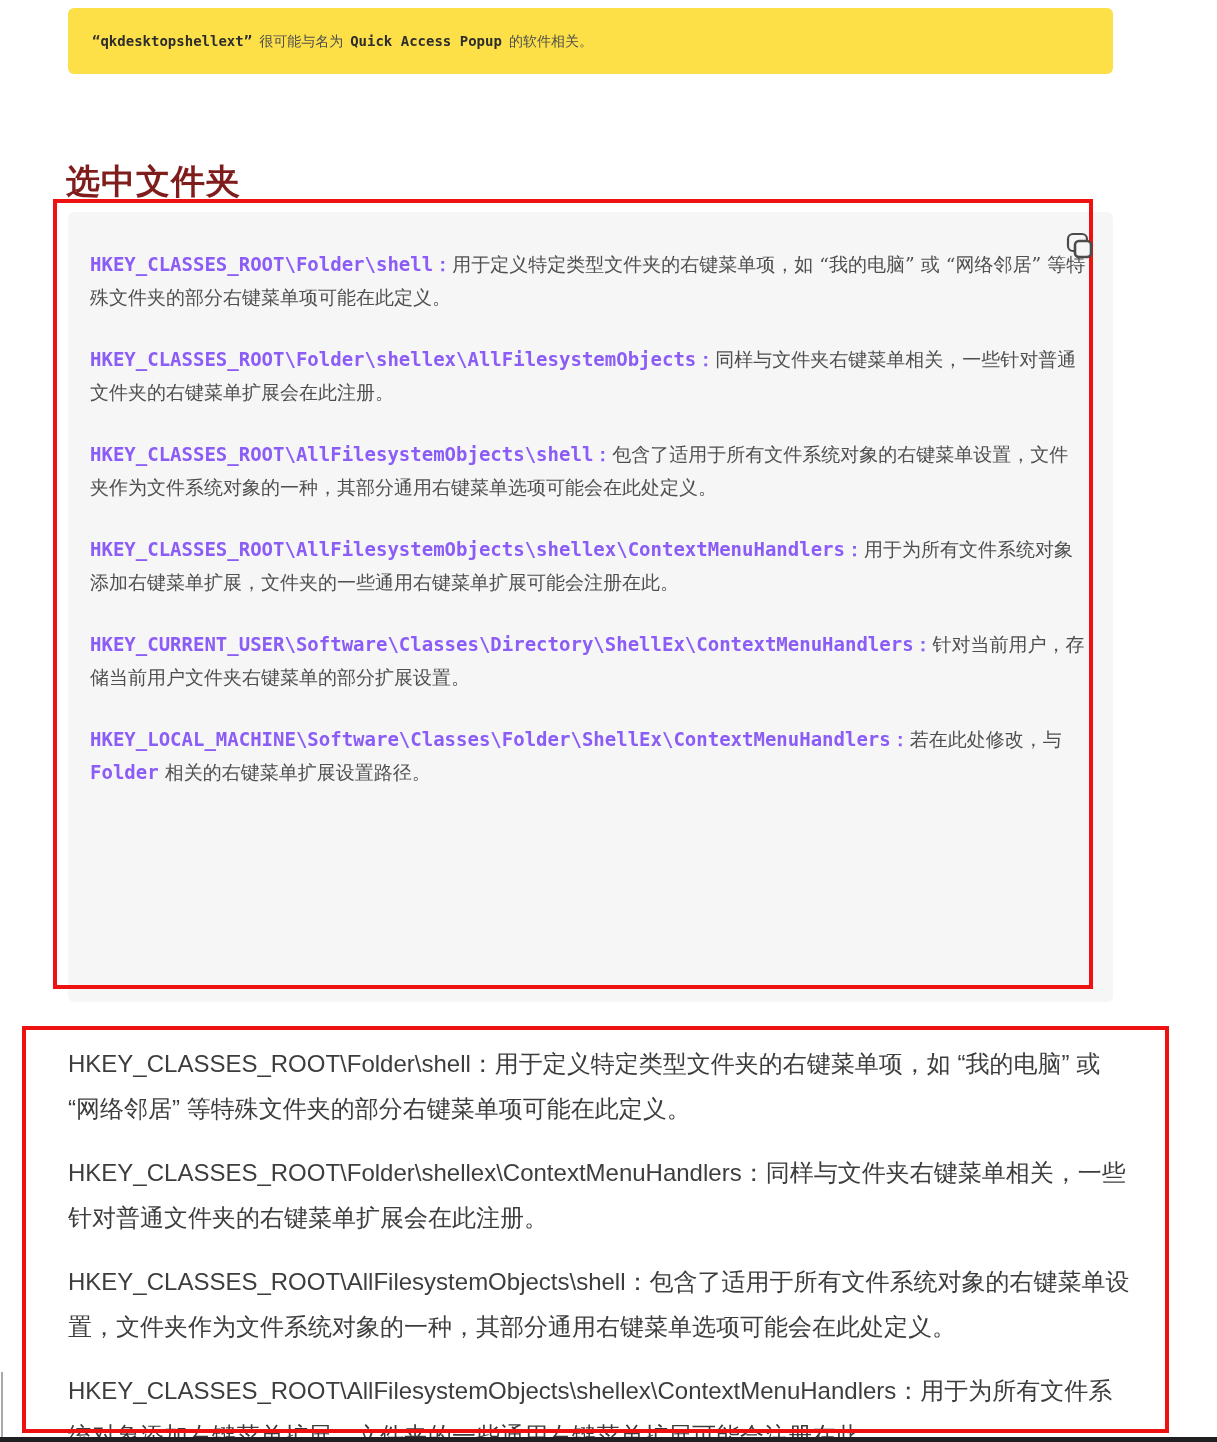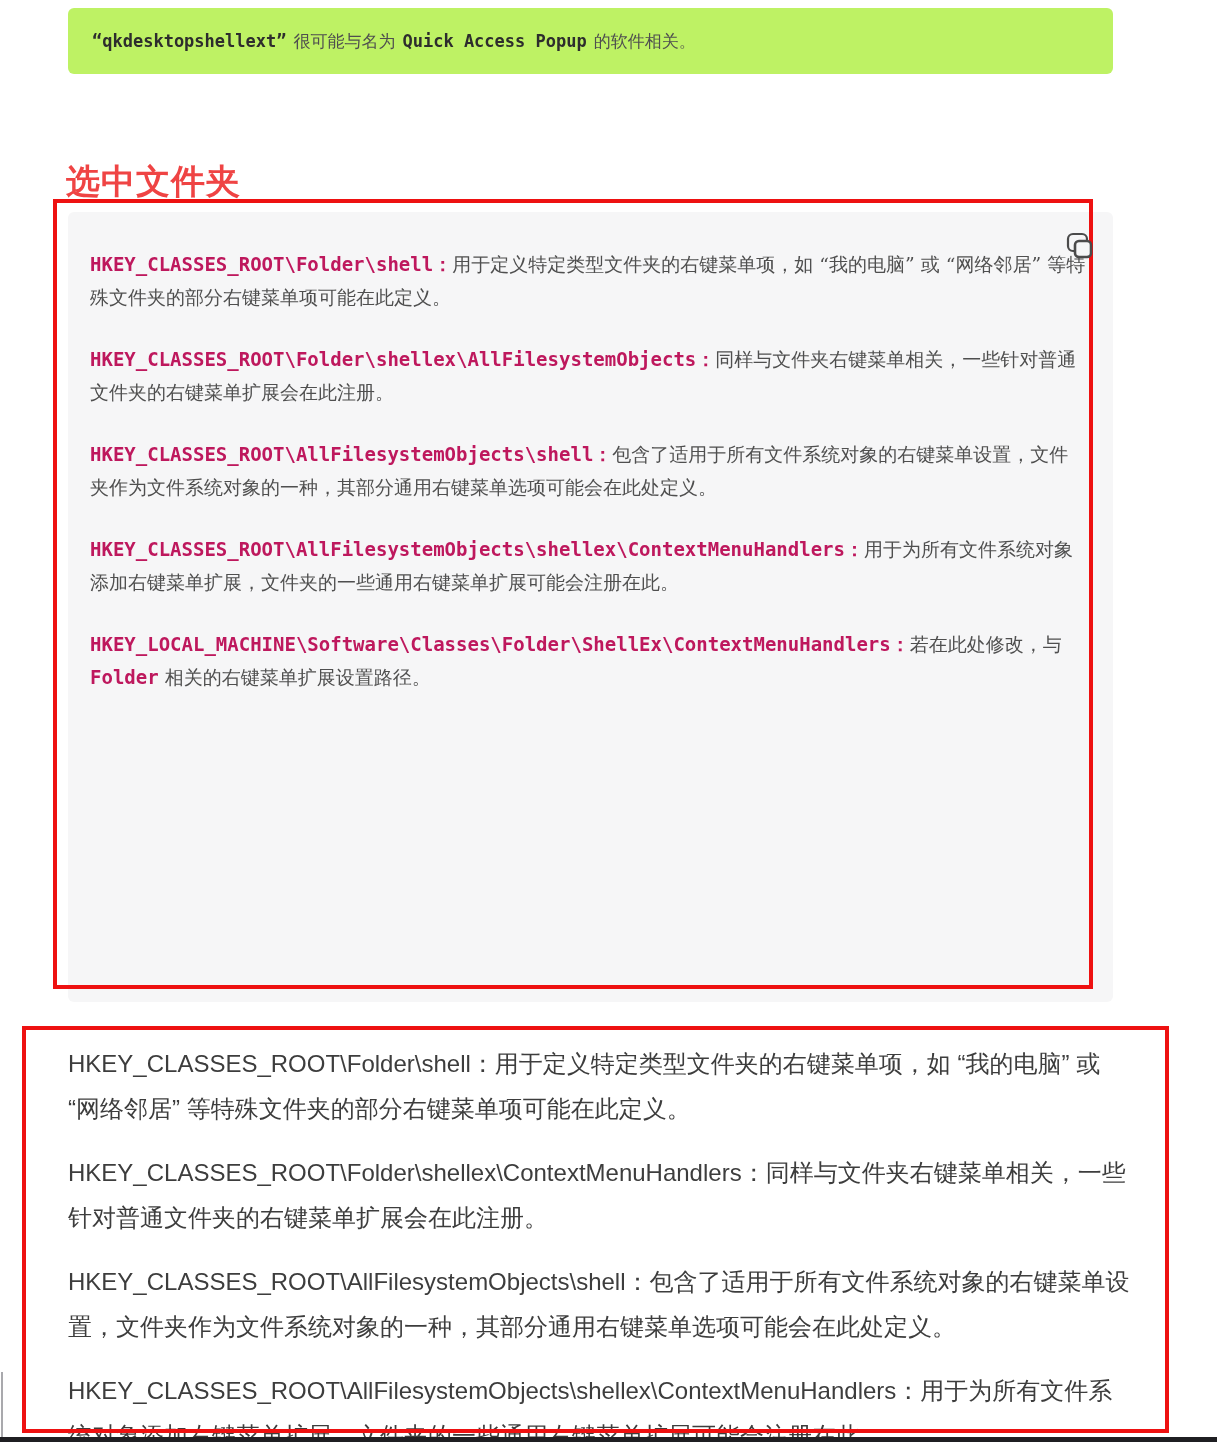--- a/index.html
+++ b/index.html
@@ -10,45 +10,45 @@
     position: relative;
     overflow: hidden;
     font-family: "Liberation Sans", sans-serif;
   }
 
   
   .top-note {
     position: absolute;
     left: 68px; top: 8px;
     width: 1045px; height: 66px;
-    background: #bef264;
+    background: #fde047;
     border-radius: 6px;
     padding: 20px 24px;
-    font-size: 17px;
+    font-size: 14px;
     line-height: 26px;
     white-space: nowrap;
   }
   .mono-b {
     font-family: "DejaVu Sans Mono", monospace;
     font-weight: 700;
     color: #2d2d2d;
   }
   .cn-serif {
     font-family: "DejaVu Serif", serif;
     color: #4f4f4f;
   }
   .top-note .cn-serif { margin: 0 7px; }
 
   
   .heading {
     position: absolute;
     left: 66px; top: 136px;
     font-size: 34px;
     font-weight: 700;
-    color: #ef4444;
+    color: #7f1d1d;
     letter-spacing: 1px;
   }
 
   
   .code-block {
     position: absolute;
     left: 68px; top: 212px;
     width: 1045px; height: 790px;
     background: #f6f6f7;
     border-radius: 6px;
@@ -57,21 +57,21 @@
   }
   .code-block p {
     margin: 0 0 29px 0;
     font-size: 19px;
     line-height: 33px;
   }
   .code-block .key,
   .code-block .inline-code {
     font-family: "DejaVu Sans Mono", monospace;
     font-weight: 700;
-    color: #be185d;
+    color: #8b5cf6;
   }
   .code-block .desc-text {
     font-family: "DejaVu Serif", serif;
     color: #4f4f4f;
   }
 
   
   .copy-btn {
     position: absolute;
     left: 1063px; top: 231px;
@@ -131,20 +131,21 @@
 </div>
 
 <h1 class="heading">选中文件夹</h1>
 
 <div class="code-block">
   <div>
       <p><span class="key">HKEY_CLASSES_ROOT\Folder\shell：</span><span class="desc-text">用于定义特定类型文件夹的右键菜单项，如 “我的电脑” 或 “网络邻居” 等特殊文件夹的部分右键菜单项可能在此定义。</span></p>
       <p><span class="key">HKEY_CLASSES_ROOT\Folder\shellex\AllFilesystemObjects：</span><span class="desc-text">同样与文件夹右键菜单相关，一些针对普通文件夹的右键菜单扩展会在此注册。</span></p>
       <p><span class="key">HKEY_CLASSES_ROOT\AllFilesystemObjects\shell：</span><span class="desc-text">包含了适用于所有文件系统对象的右键菜单设置，文件夹作为文件系统对象的一种，其部分通用右键菜单选项可能会在此处定义。</span></p>
       <p><span class="key">HKEY_CLASSES_ROOT\AllFilesystemObjects\shellex\ContextMenuHandlers：</span><span class="desc-text">用于为所有文件系统对象添加右键菜单扩展，文件夹的一些通用右键菜单扩展可能会注册在此。</span></p>
+      <p><span class="key">HKEY_CURRENT_USER\Software\Classes\Directory\ShellEx\ContextMenuHandlers：</span><span class="desc-text">针对当前用户，存储当前用户文件夹右键菜单的部分扩展设置。</span></p>
       <p><span class="key">HKEY_LOCAL_MACHINE\Software\Classes\Folder\ShellEx\ContextMenuHandlers：</span><span class="desc-text">若在此处修改，与 </span><span class="inline-code">Folder</span><span class="desc-text"> 相关的右键菜单扩展设置路径。</span></p>
     </div>
 </div>
 
 <button class="copy-btn" aria-label="copy">
   <span>
     <svg width="32" height="36" viewBox="0 0 32 36">
       <rect x="5" y="3" width="19" height="17" rx="5" fill="none" stroke="#4b4b4b" stroke-width="2.2"></rect>
       <rect x="12" y="10" width="16" height="16" rx="4" fill="#f6f6f7" stroke="#4b4b4b" stroke-width="2.6"></rect>
     </svg>

